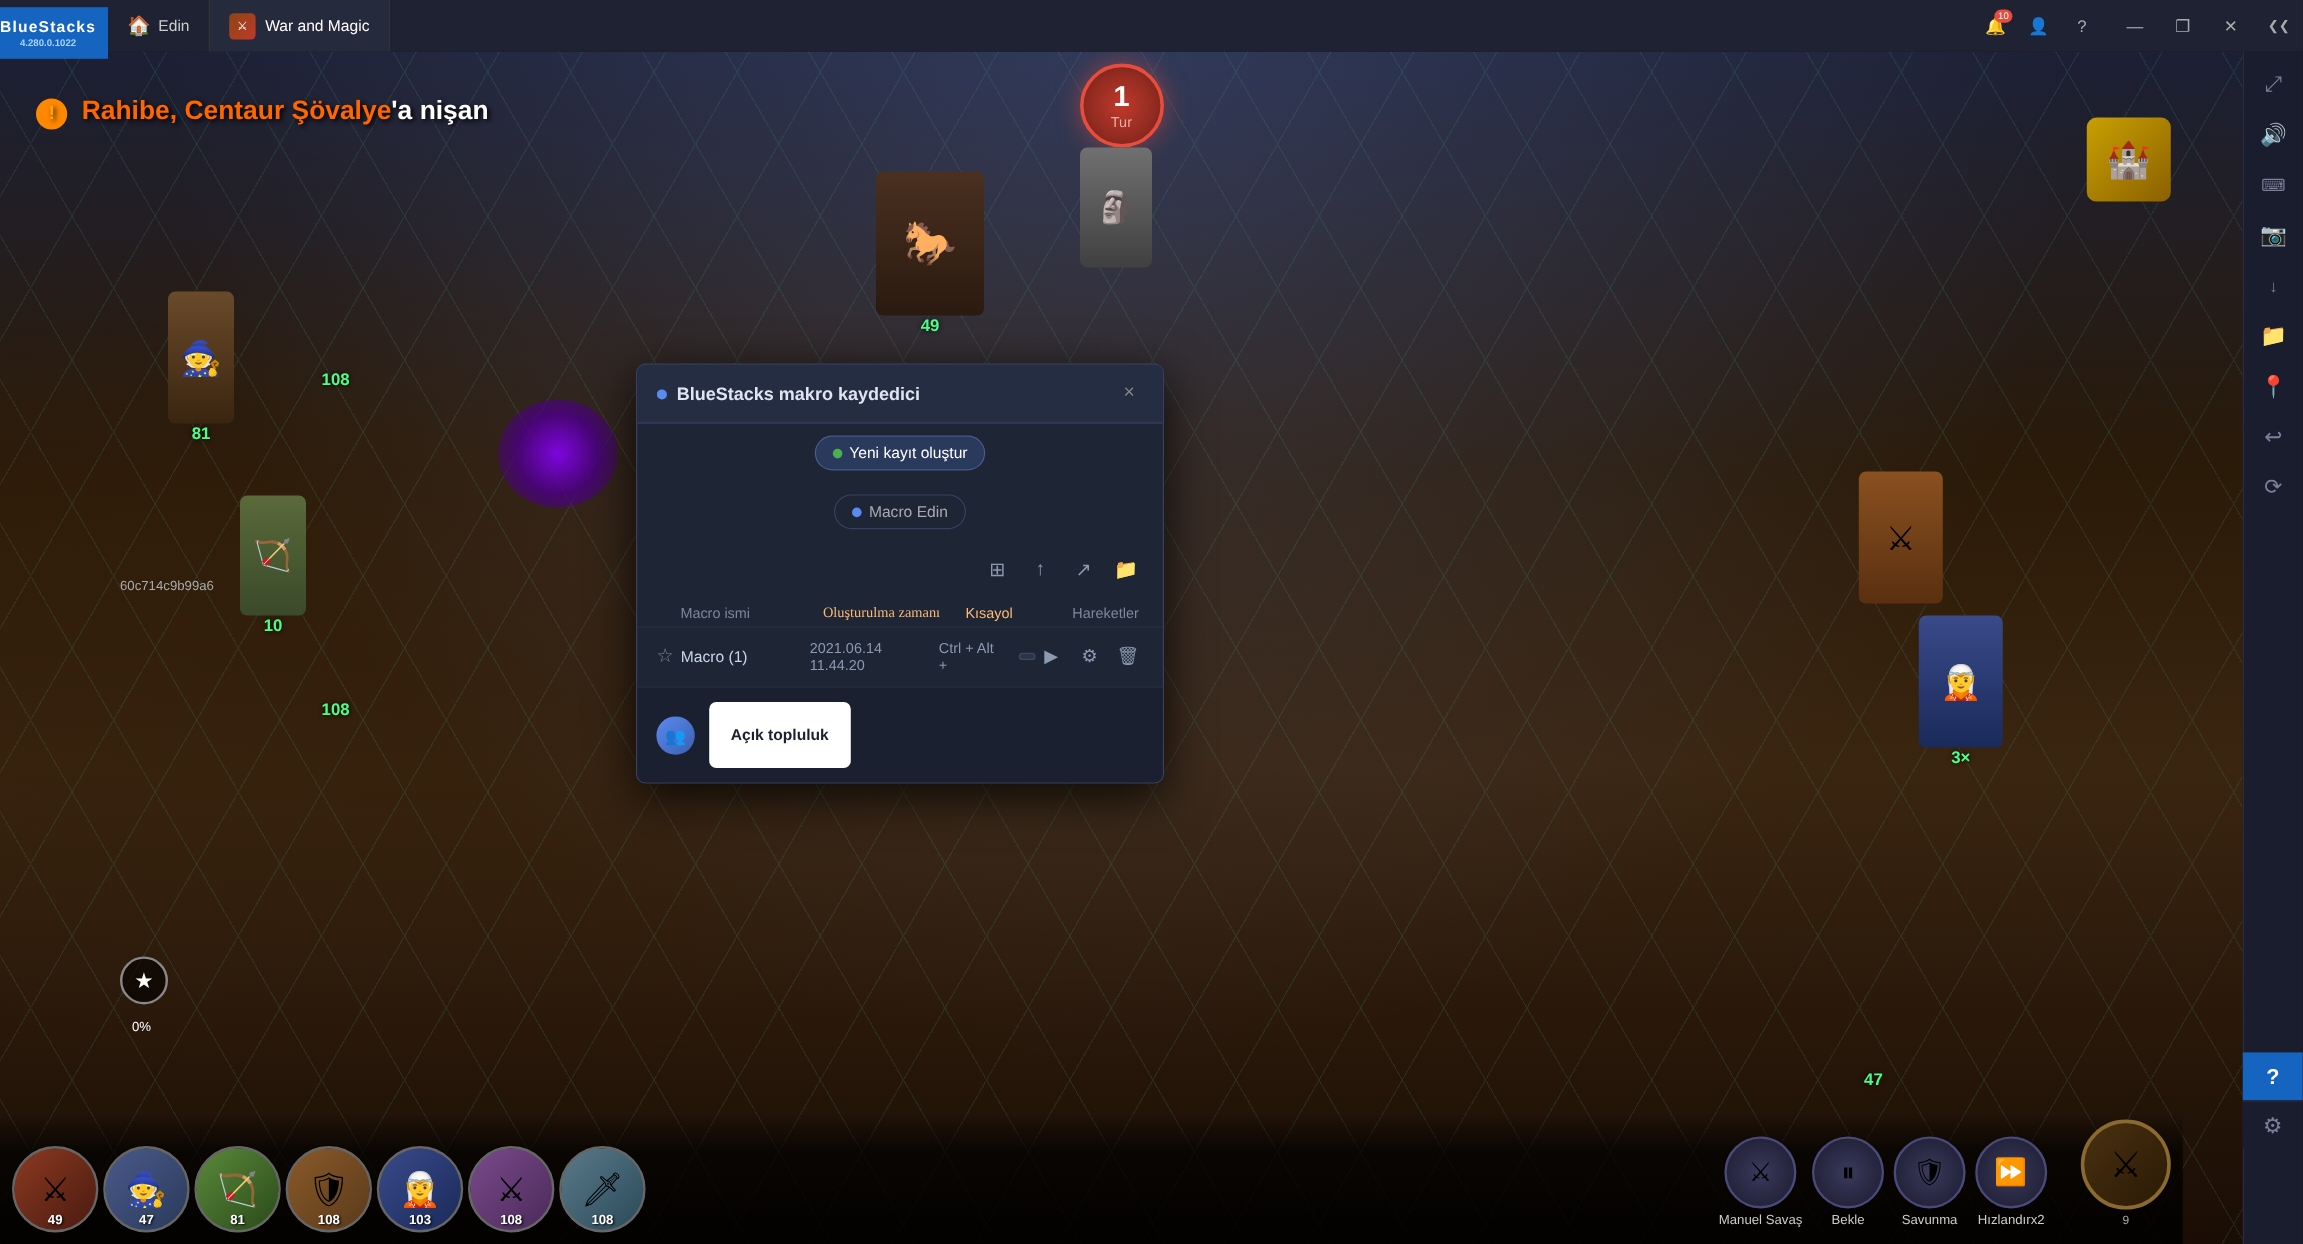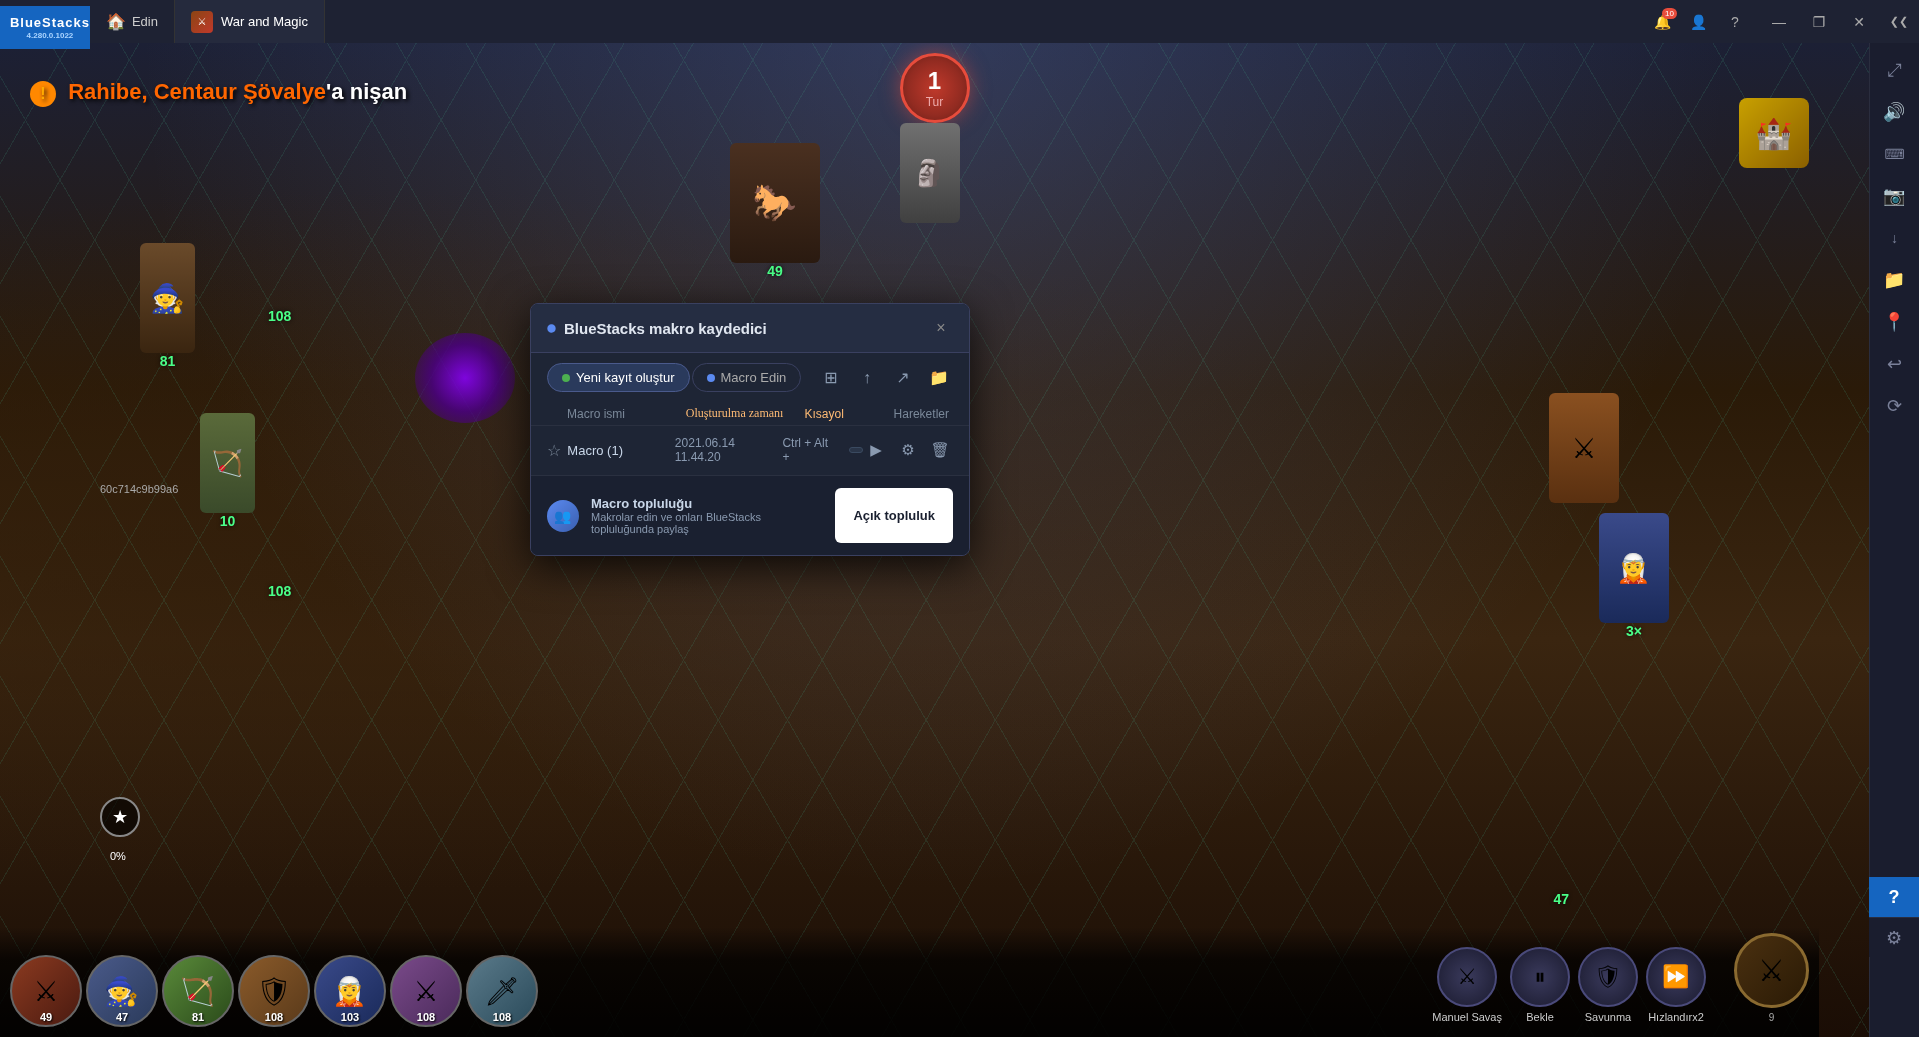--- a/index.html
+++ b/index.html
@@ -21,21 +21,21 @@
       display: flex;
       align-items: center;
       z-index: 100;
     }
     #bluestacks-logo {
       width: 90px;
       height: 43px;
       background: #1565c0;
       display: flex;
       align-items: center;
-      justify-content: flex-end;
+      justify-content: flex-start;
       flex-shrink: 0;
       margin-top: 12px;
     }
     #bluestacks-logo-text {
       color: white;
       font-size: 9px;
       font-weight: bold;
       text-align: center;
       line-height: 1.2;
     }
@@ -347,21 +347,22 @@
       color: #888;
       font-size: 16px;
       cursor: pointer;
       border-radius: 4px;
     }
 
     #macro-toolbar {
       display: flex;
       align-items: center;
       padding: 10px 16px;
-      gap: 2px;
+      gap: 20px;
+      flex-direction: column;
     }
 
     .macro-tab-btn {
       display: flex;
       align-items: center;
       gap: 6px;
       padding: 6px 14px;
       border-radius: 20px;
       font-size: 13px;
       cursor: pointer;
@@ -869,21 +870,17 @@
       <div id="macro-row-actions">
         <div class="macro-action-icon">▶</div>
         <div class="macro-action-icon">⚙</div>
         <div class="macro-action-icon">🗑</div>
       </div>
     </div>
 
 
     <div id="macro-footer">
       <div id="macro-community-icon">👥</div>
-      <div id="macro-community-text">
-        <div id="macro-community-title">Macro topluluğu</div>
-        <div id="macro-community-desc">Makrolar edin ve onları BlueStacks topluluğunda paylaş</div>
-      </div>
       <button id="macro-community-btn">Açık topluluk</button>
     </div>
   </div>
 
 </div>
 
 </body></html>

